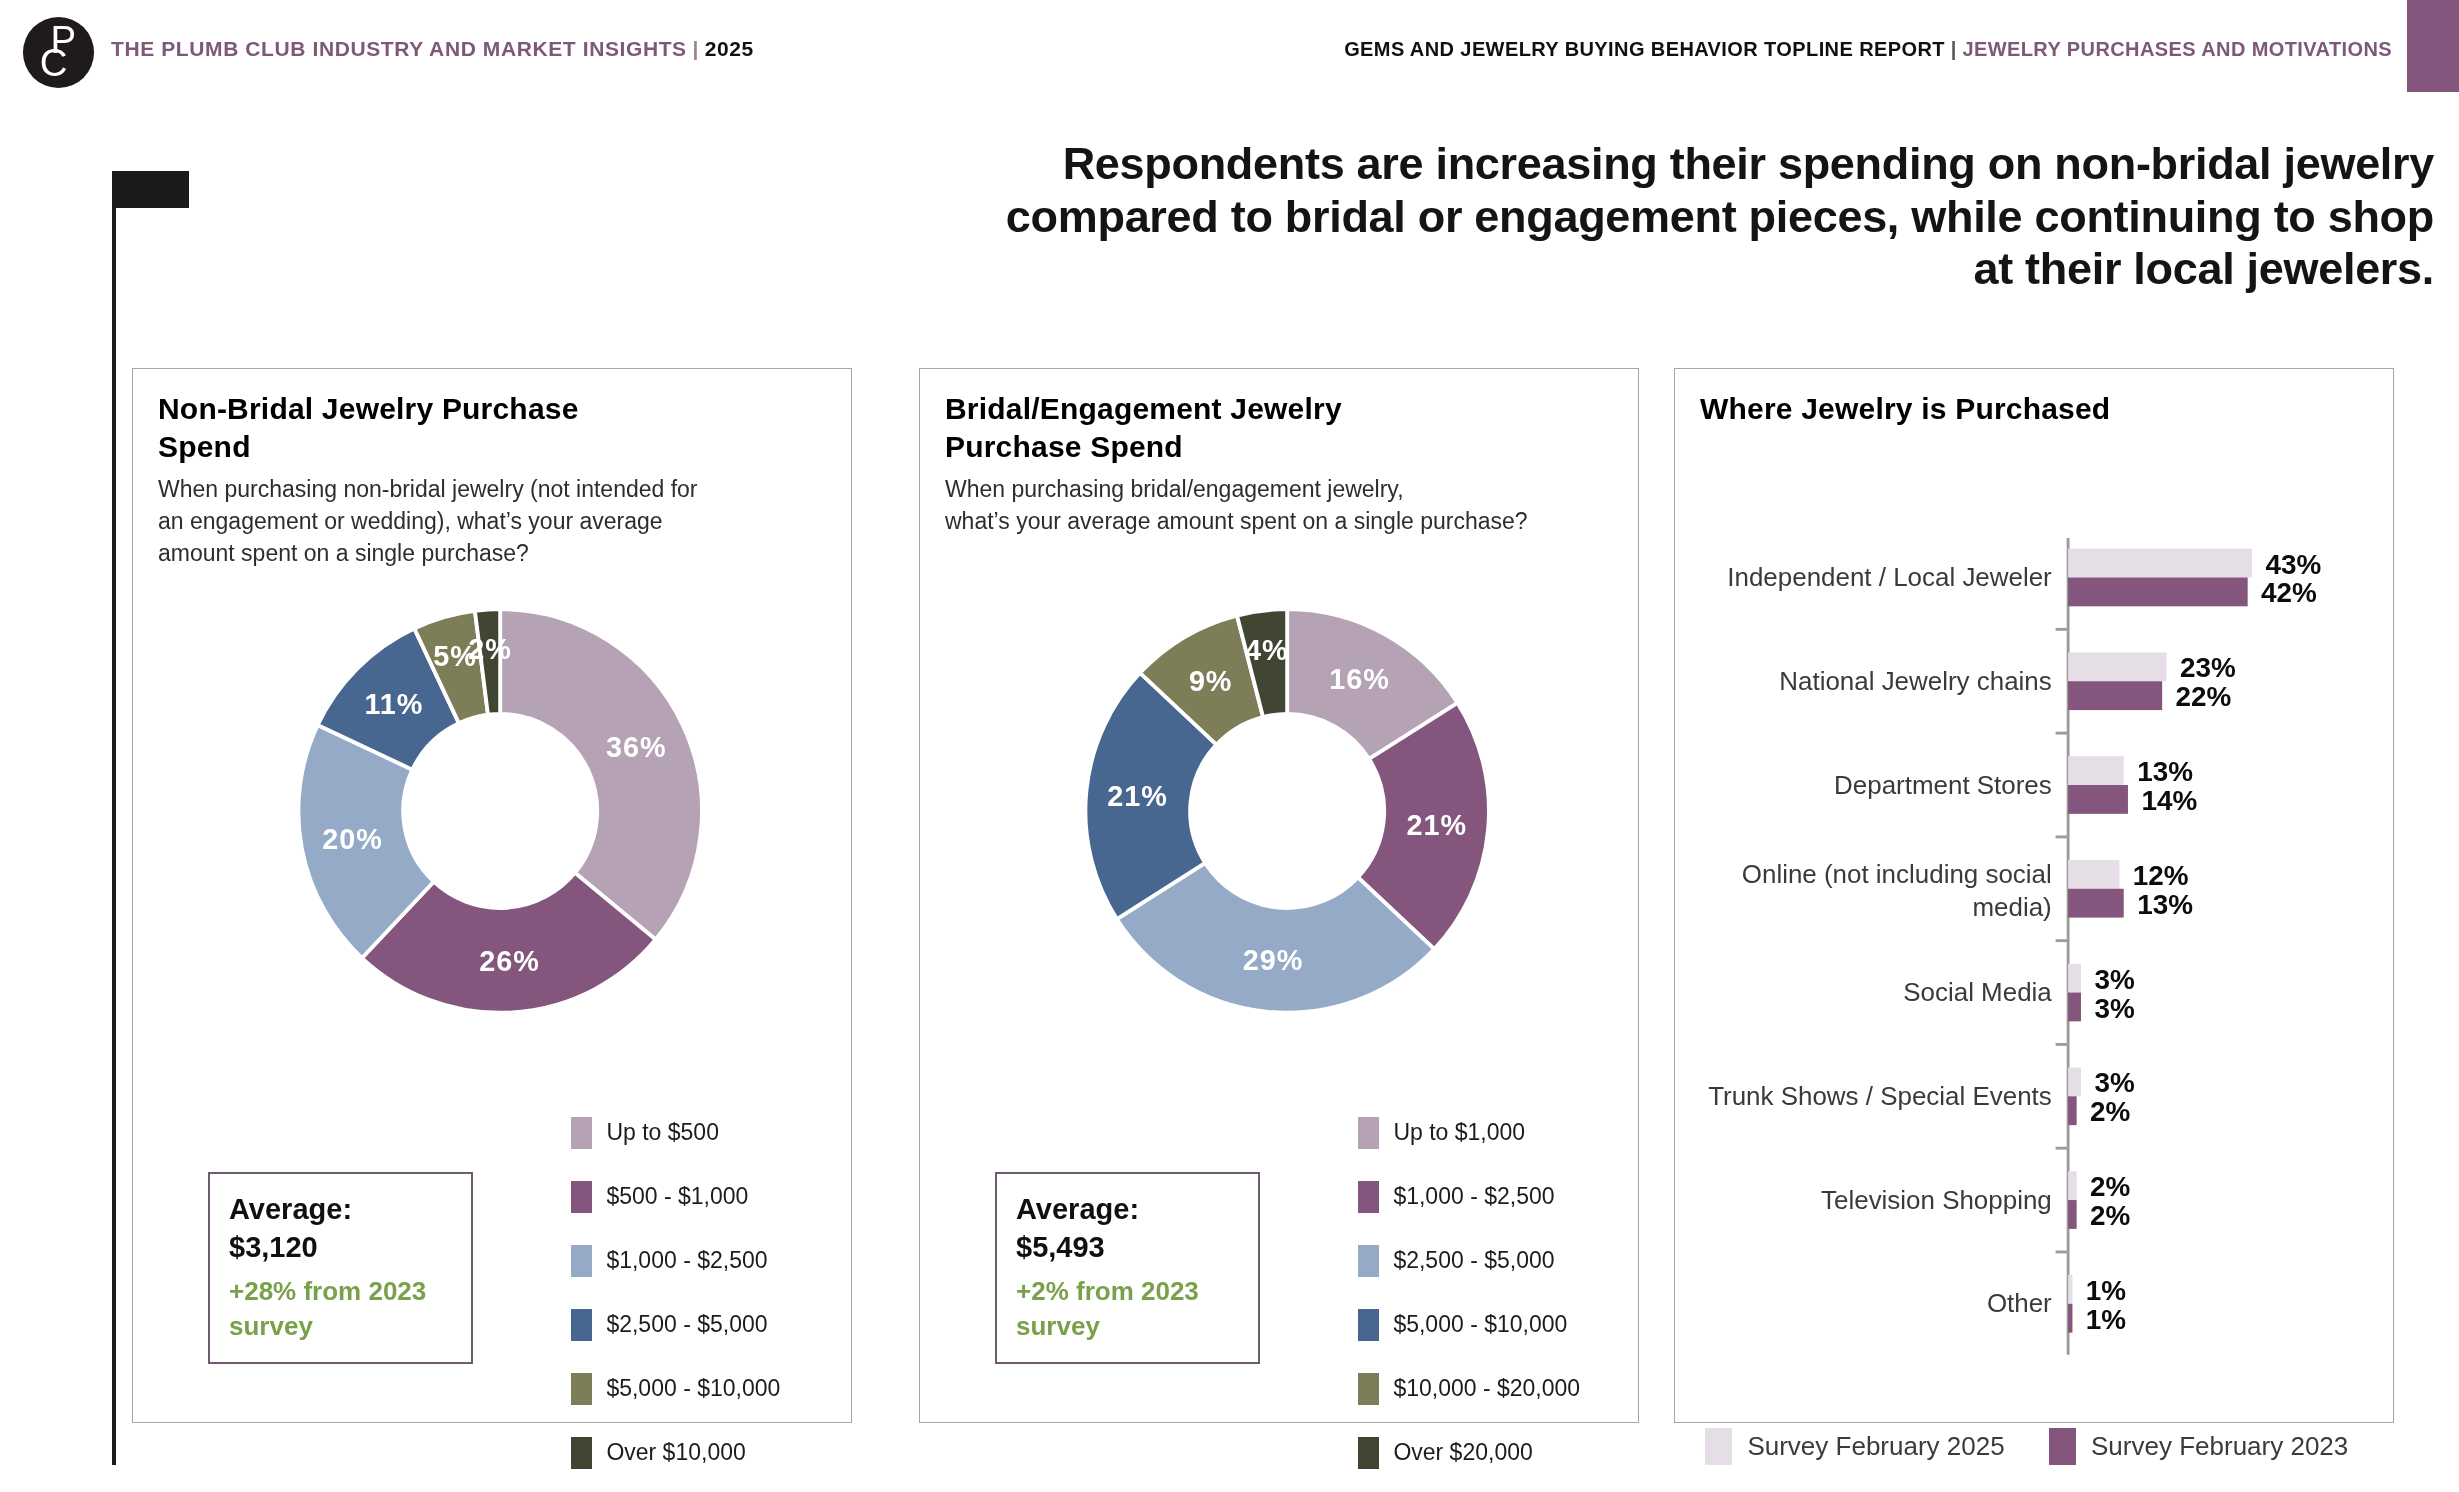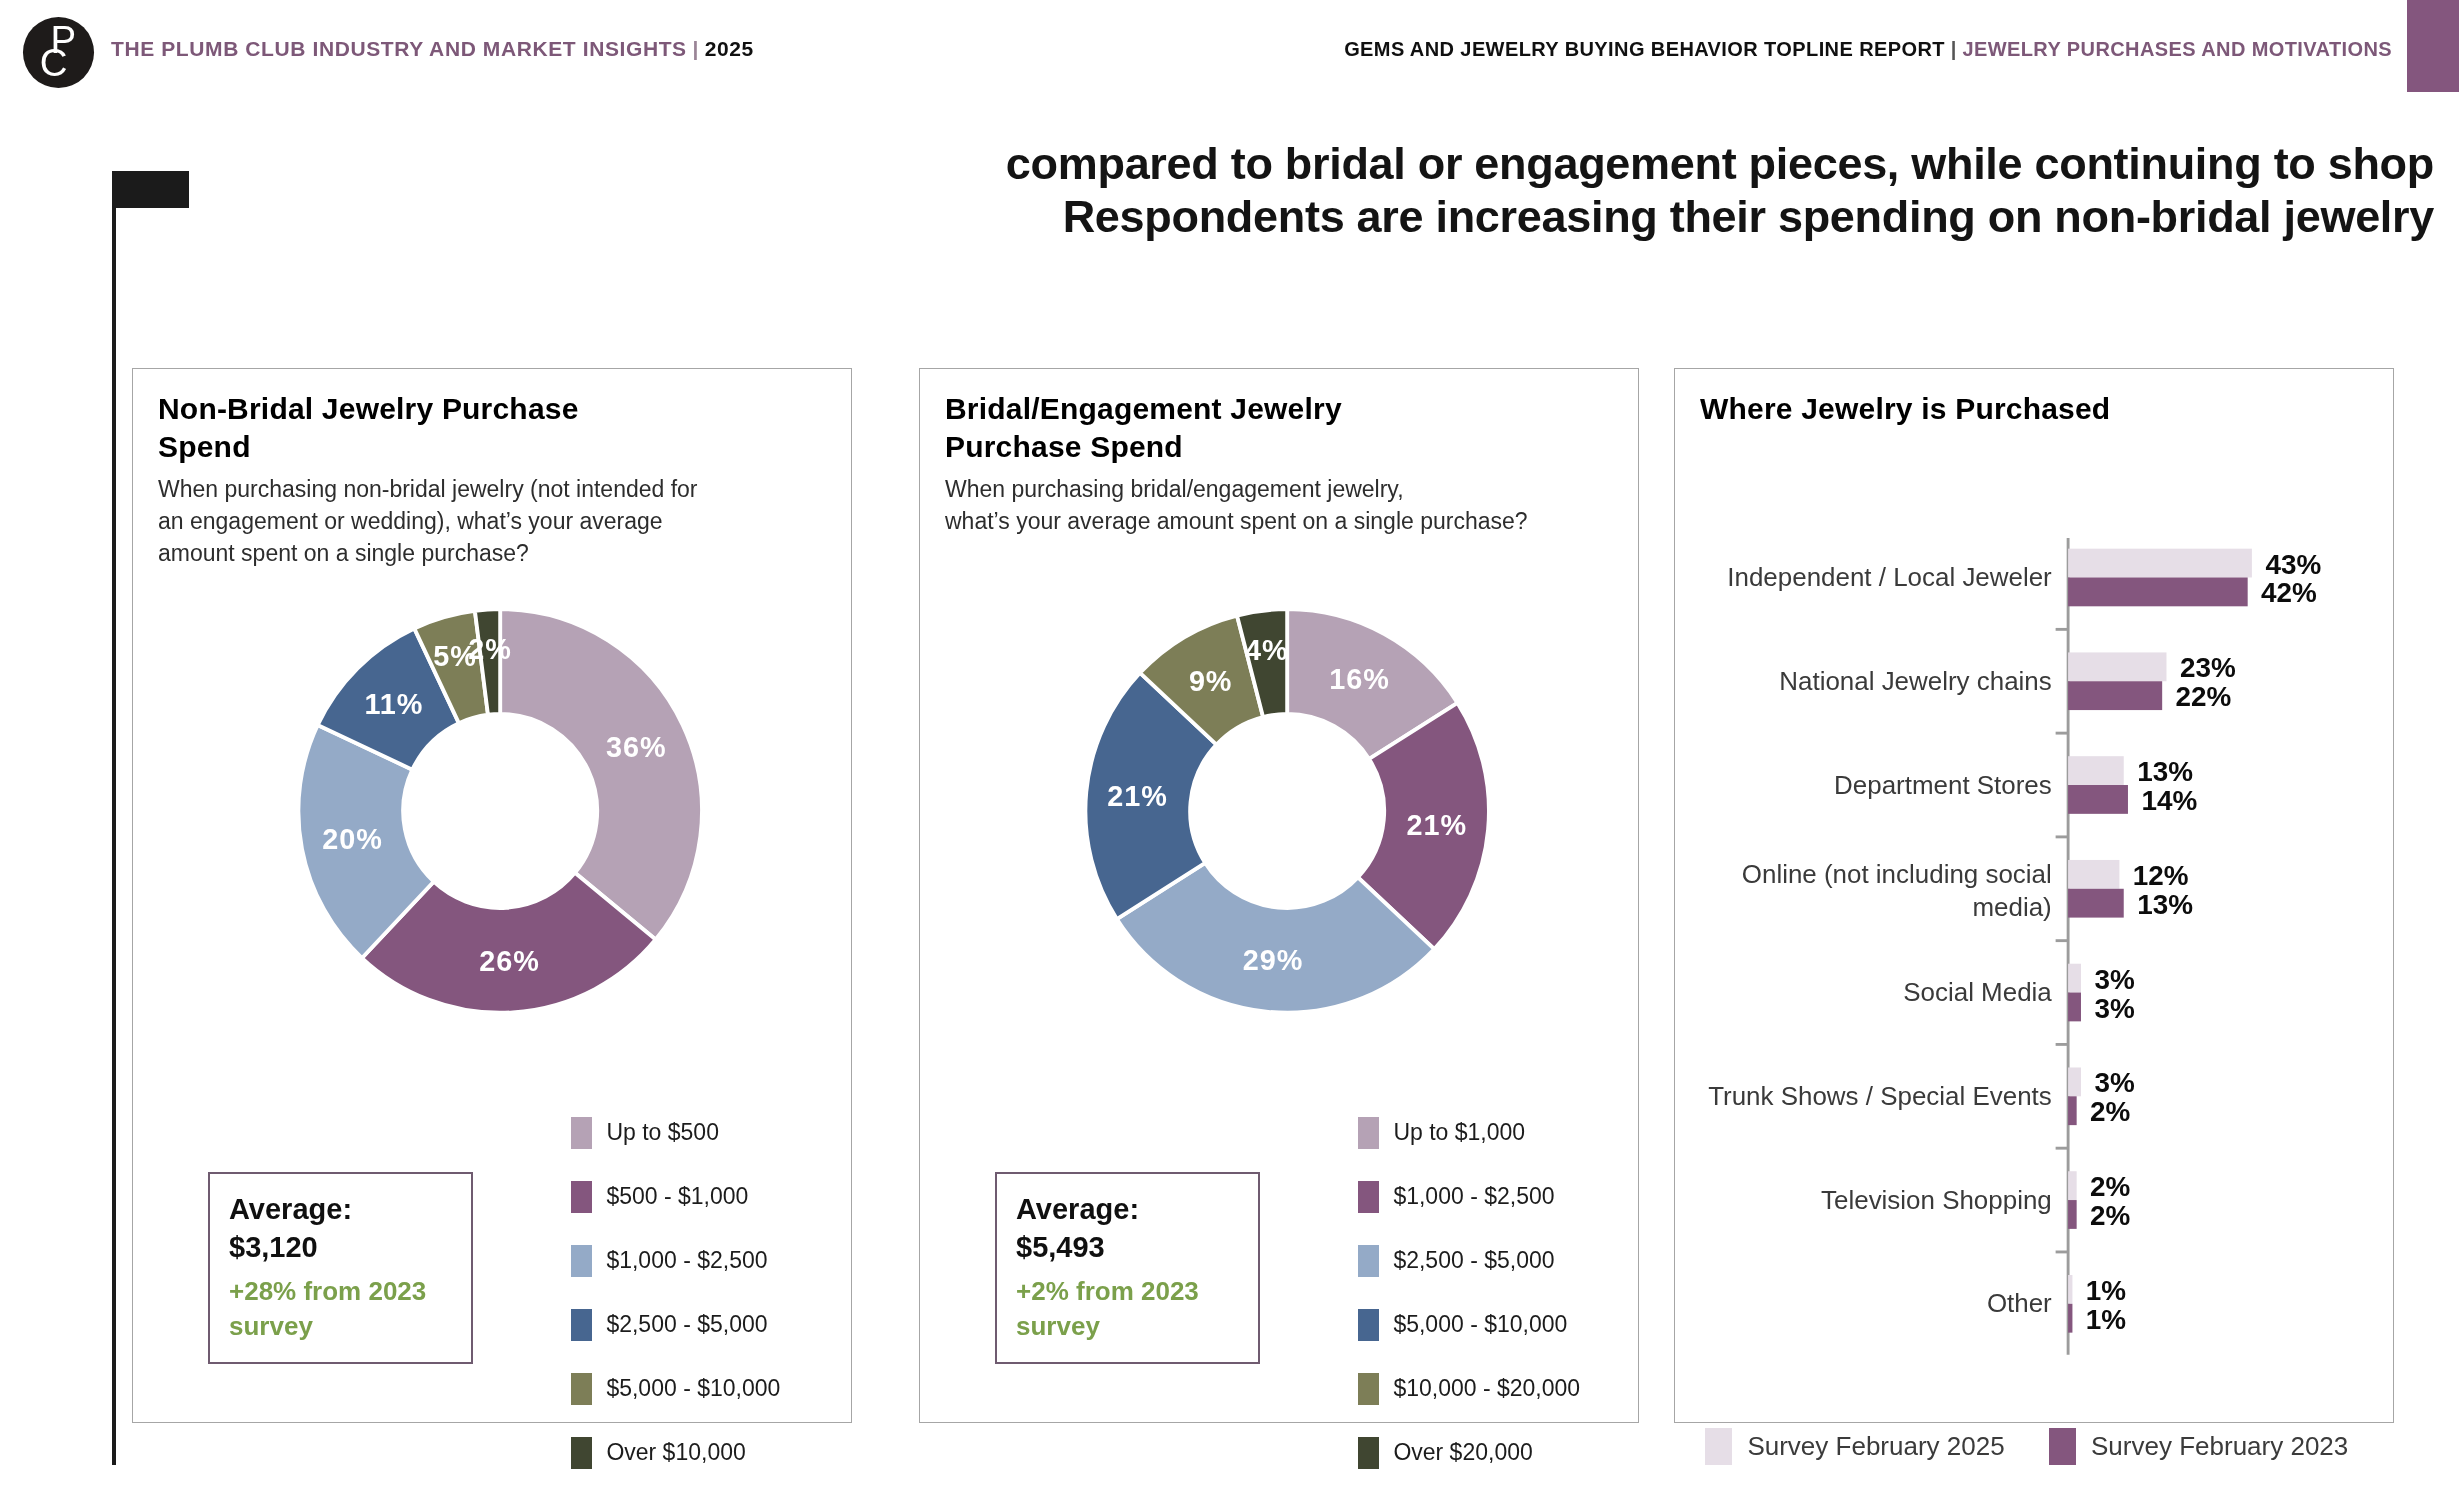--- a/index.html
+++ b/index.html
@@ -64,22 +64,23 @@
   </div>
   <div class="hdr-right">
     <span>GEMS AND JEWELRY BUYING BEHAVIOR TOPLINE REPORT</span><span class="divider">|</span><span class="sub">JEWELRY PURCHASES AND MOTIVATIONS</span>
   </div>
   <div class="corner-block"></div>
 </header>
 
 <div class="title-marker"></div>
 <div class="title-rule"></div>
 <div class="headline">
+  <span>Respondents are increasing their spending on non-bridal jewelry</span>
   <span>compared to bridal or engagement pieces, while continuing to shop</span>
-  <span>Respondents are increasing their spending on non-bridal jewelry</span>
+  <span>at their local jewelers.</span>
 </div>
 
 <section class="panel" id="panel-nonbridal">
   <h2>Non-Bridal Jewelry Purchase Spend</h2>
   <p class="subtitle">When purchasing non-bridal jewelry (not intended for
 an engagement or wedding), what’s your average
 amount spent on a single purchase?</p>
   <div class="chart-host" id="donut-host-0">
       <svg width="718" height="1053" viewBox="0 0 747 1096">
         <path d="M 382.0 250.0 A 210 210 0 0 1 543.8 593.9 L 459.8 524.4 A 101 101 0 0 0 382.0 359.0 Z" fill="#b5a2b5" stroke="#ffffff" stroke-width="4"></path>

